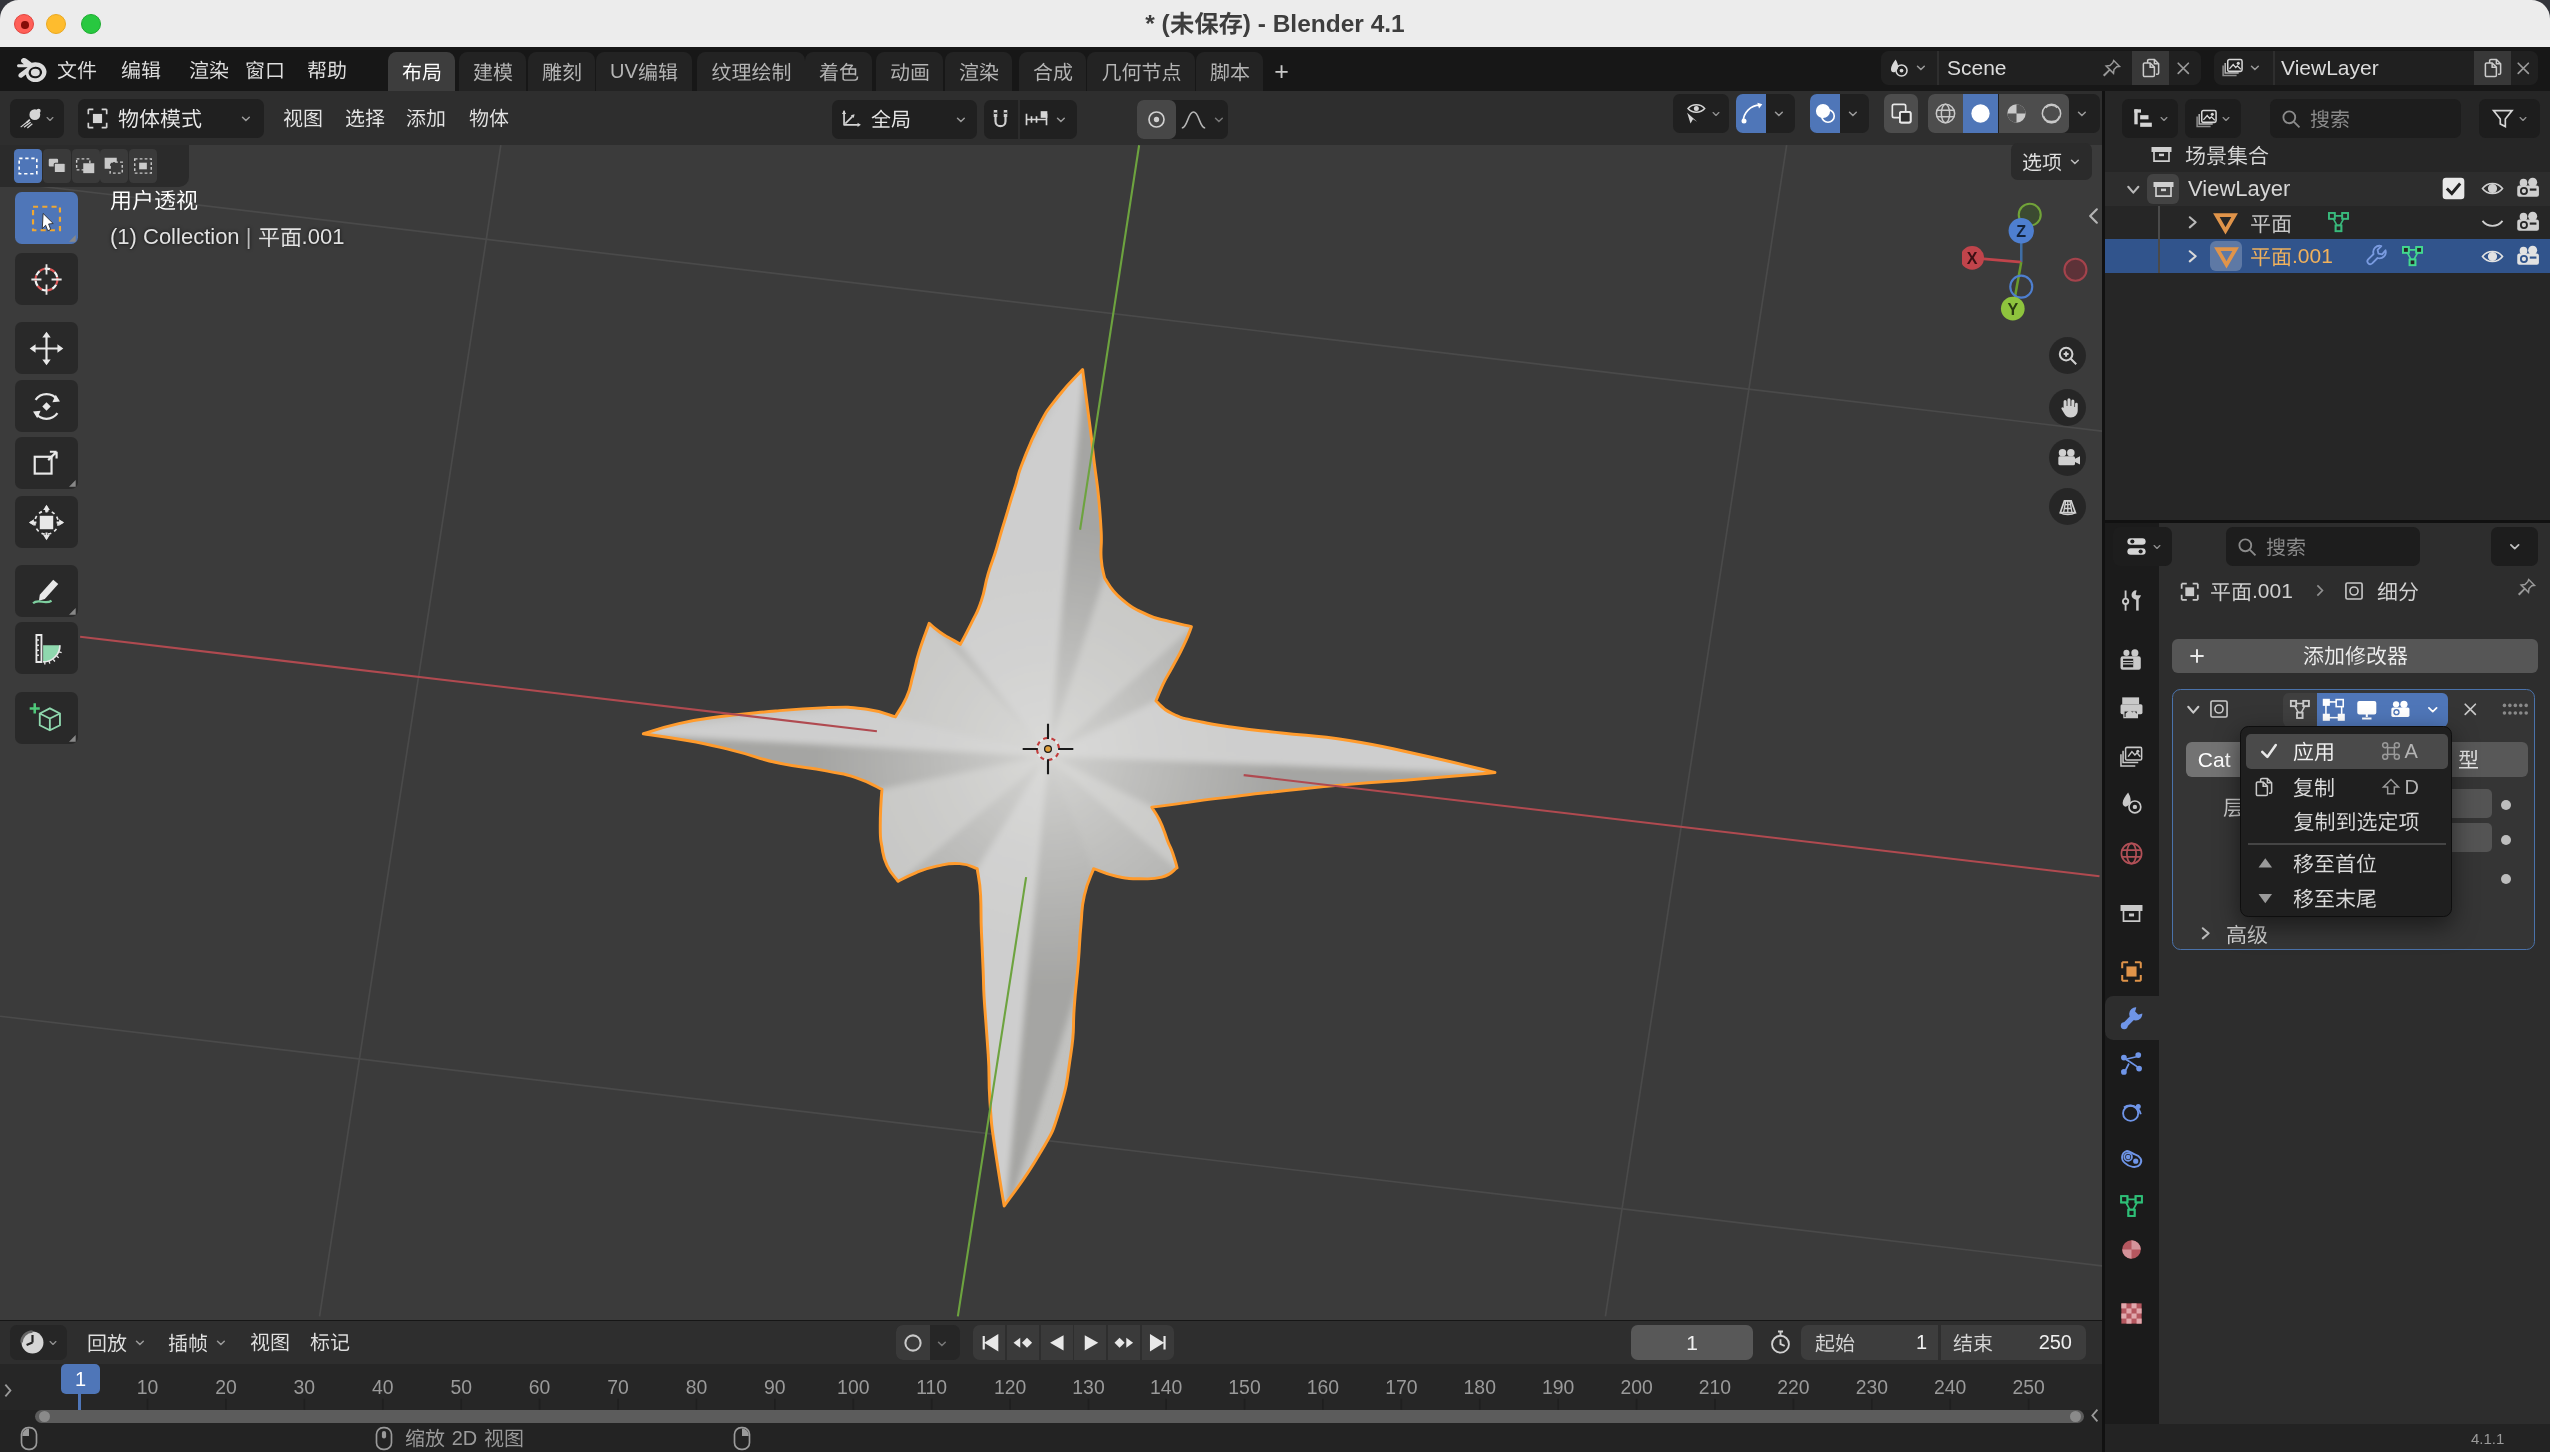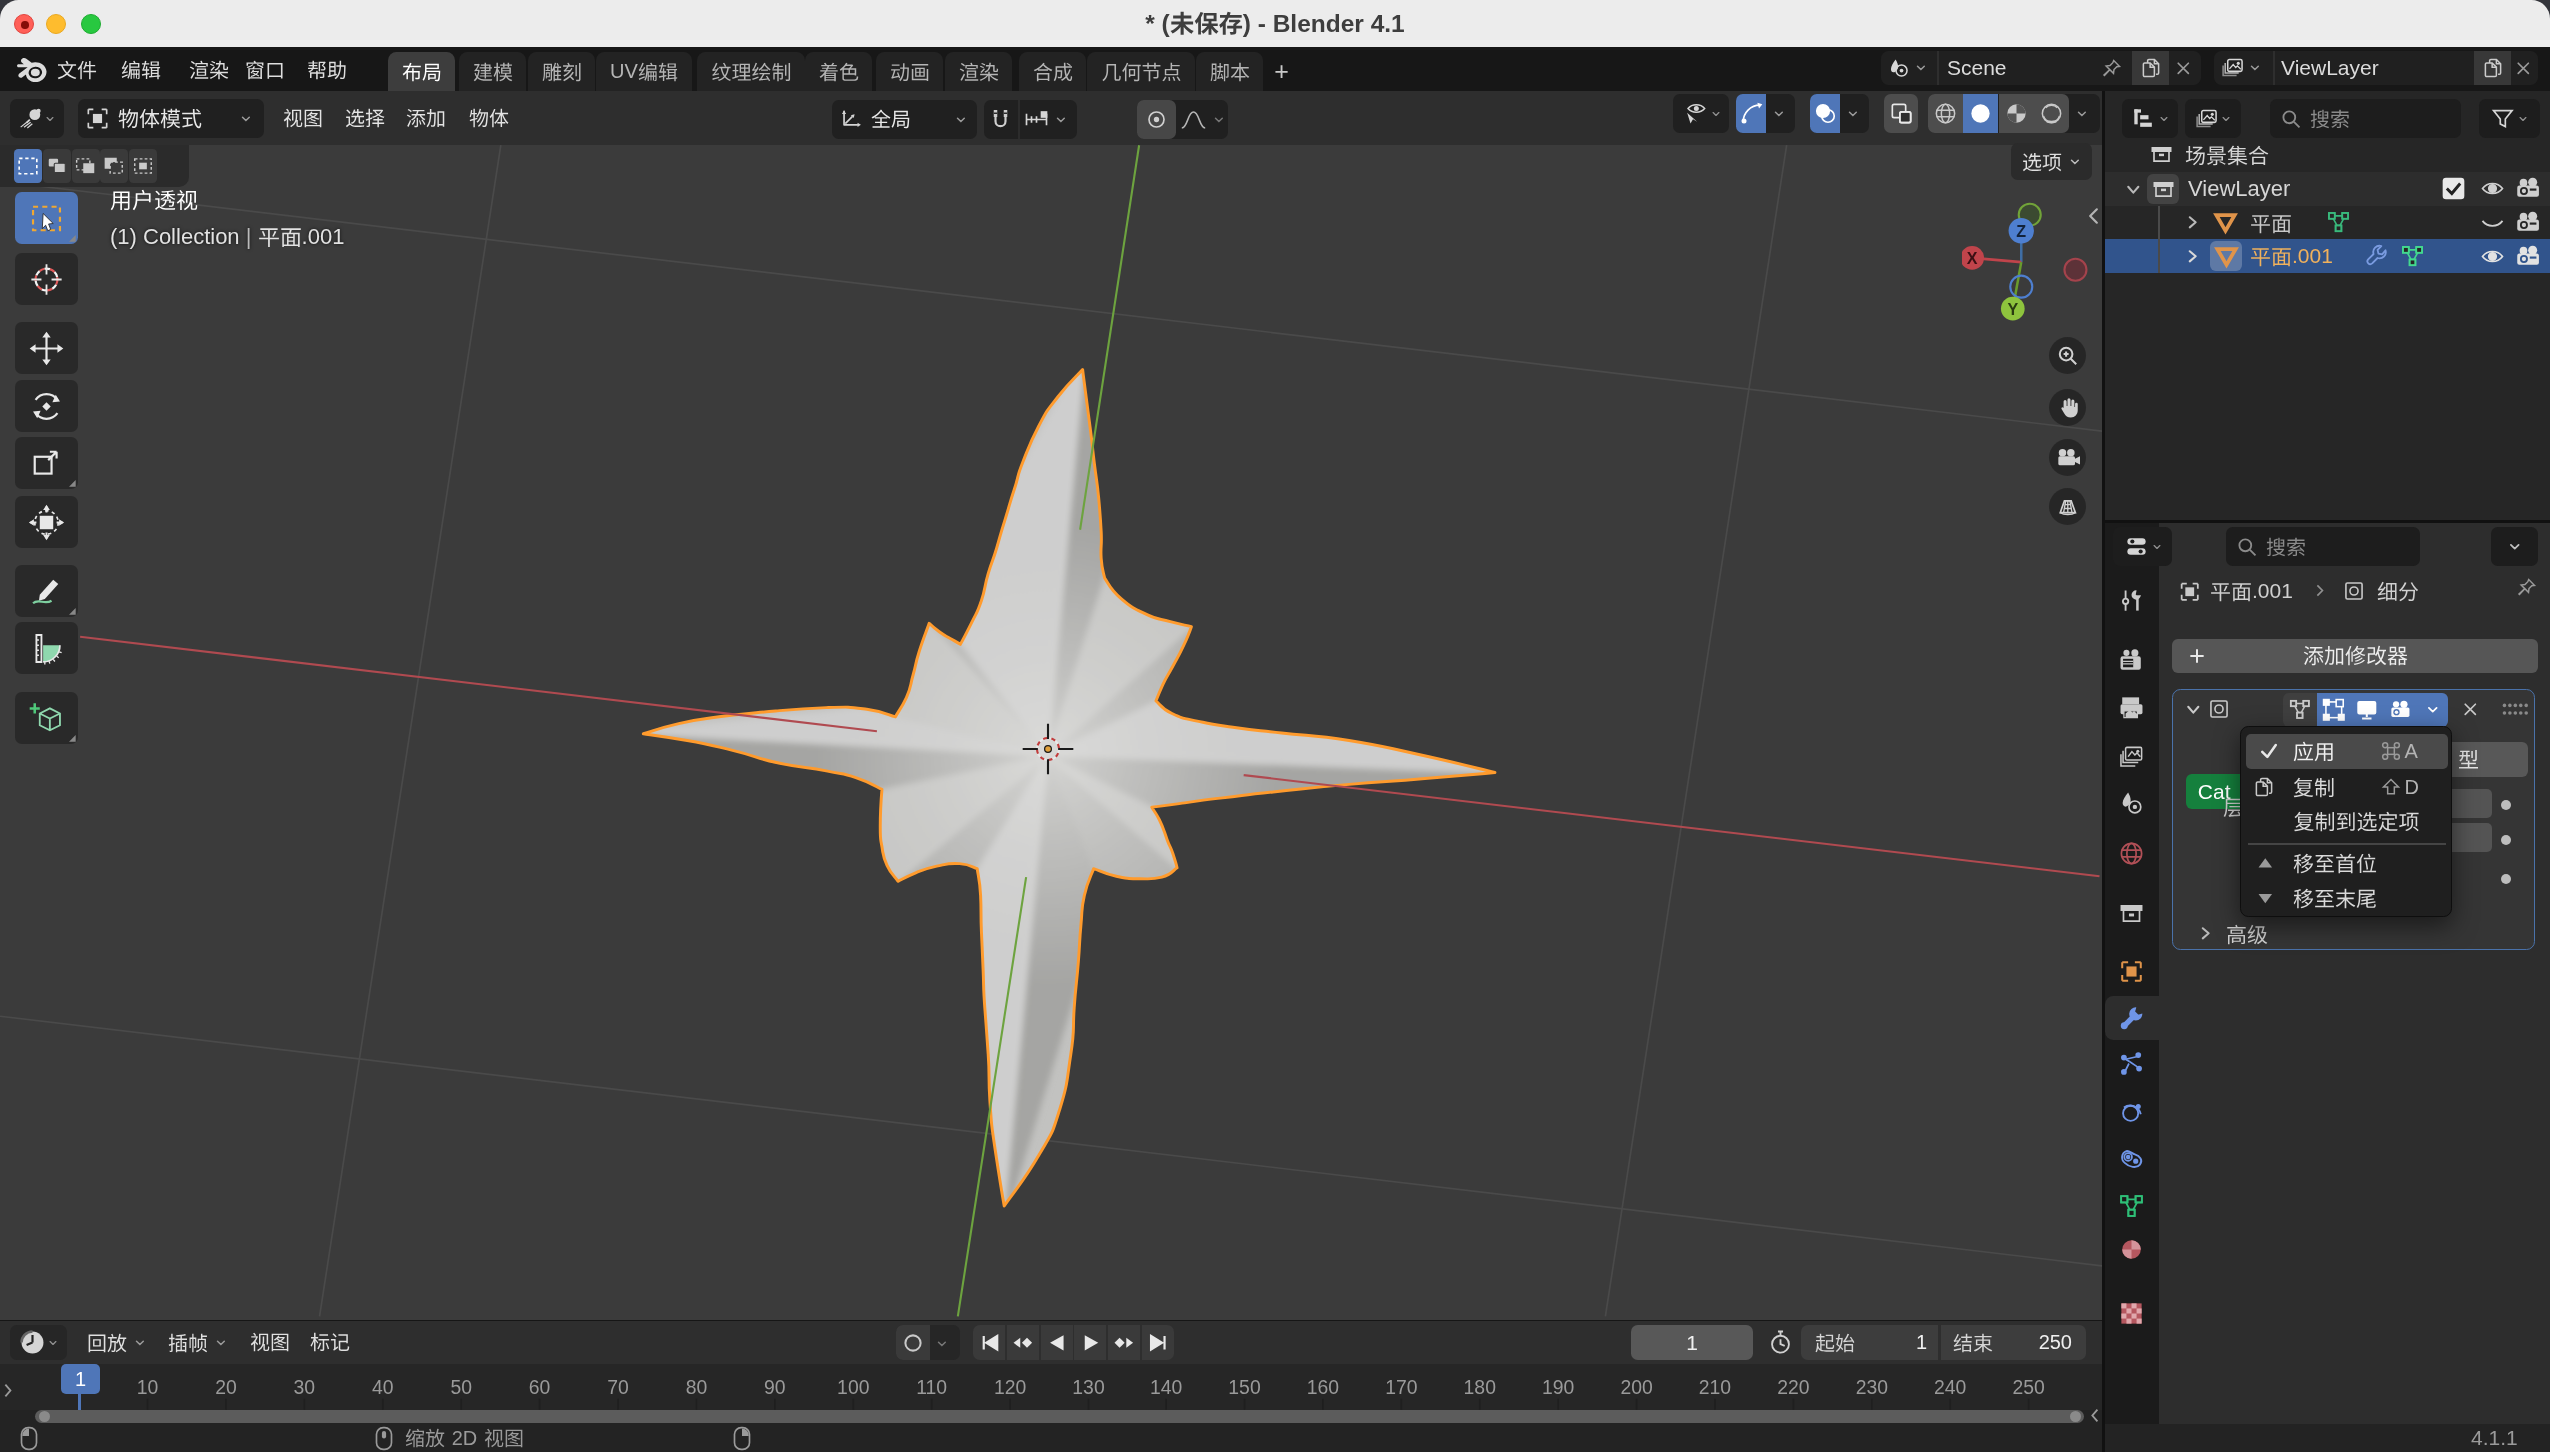--- a/index.html
+++ b/index.html
@@ -1099,21 +1099,21 @@
         <circle cx="16.8" cy="4" r="2.1"></circle>
         <circle cx="23.200000000000003" cy="4" r="2.1"></circle>
         <circle cx="29.6" cy="4" r="2.1"></circle>
         <circle cx="4.0" cy="13" r="2.1"></circle>
         <circle cx="10.4" cy="13" r="2.1"></circle>
         <circle cx="16.8" cy="13" r="2.1"></circle>
         <circle cx="23.200000000000003" cy="13" r="2.1"></circle>
         <circle cx="29.6" cy="13" r="2.1"></circle>
       </svg>
     </div>
-    <div class="a" style="left:2186px;top:742px;width:56px;height:35px;background:#15803d;border-radius:5.9px 0 0 5.9px;margin-top:32px;">
+    <div class="a" style="left:2186px;top:742px;width:56px;height:35px;background:#737373;border-radius:5.9px 0 0 5.9px;">
       <div class="a fx" style="left:11.8px;top:5.9px;height:23.6px;color:#fff;font-size:21px;">Cat</div>
     </div>
     <div class="a" style="left:2450px;top:742px;width:78px;height:35px;background:#585858;border-radius:0 5.9px 5.9px 0;">
       <div class="a fx" style="left:8.4px;top:6.7px;width:51px;height:22px;">
         <svg class="z" style="color:#e8e8e8" width="21" height="21" viewBox="0 -880 1000 1000" fill="currentColor">
           <path d="M635 -783L635 -448L704 -448L704 -783ZM822 -834L822 -387C822 -374 818 -370 802 -369C787 -368 737 -368 680 -370C691 -350 701 -321 705 -301C776 -301 825 -302 855 -314C885 -325 893 -344 893 -386L893 -834ZM388 -733L388 -595L264 -595L264 -601L264 -733ZM67 -595L67 -528L189 -528C178 -461 145 -393 59 -340C73 -330 98 -302 108 -288C210 -351 248 -441 259 -528L388 -528L388 -313L459 -313L459 -528L573 -528L573 -595L459 -595L459 -733L552 -733L552 -799L100 -799L100 -733L195 -733L195 -602L195 -595ZM467 -332L467 -221L151 -221L151 -152L467 -152L467 -25L47 -25L47 45L952 45L952 -25L544 -25L544 -152L848 -152L848 -221L544 -221L544 -332Z"></path>
         </svg>
       </div>
     </div>
     <div class="a fx" style="left:2223px;top:796px;width:34px;height:23.6px;">
@@ -1424,17 +1424,17 @@
           <path d="M450 -791L450 -259L523 -259L523 -725L832 -725L832 -259L907 -259L907 -791ZM154 -804C190 -765 229 -710 247 -673L308 -713C290 -748 250 -800 211 -838ZM637 -649L637 -454C637 -297 607 -106 354 25C369 37 393 65 402 81C552 2 631 -105 671 -214L671 -20C671 47 698 65 766 65L857 65C944 65 955 24 965 -133C946 -138 921 -148 902 -163C898 -19 893 8 858 8L777 8C749 8 741 0 741 -28L741 -276L690 -276C705 -337 709 -397 709 -452L709 -649ZM63 -668L63 -599L305 -599C247 -472 142 -347 39 -277C50 -263 68 -225 74 -204C113 -233 152 -269 190 -310L190 79L261 79L261 -352C296 -307 339 -250 359 -219L407 -279C388 -301 318 -381 280 -422C328 -490 369 -566 397 -644L357 -671L343 -668Z"></path>
           <path transform="translate(1000,0)" d="M375 -279C455 -262 557 -227 613 -199L644 -250C588 -276 487 -309 407 -325ZM275 -152C413 -135 586 -95 682 -61L715 -117C618 -149 445 -188 310 -203ZM84 -796L84 80L156 80L156 38L842 38L842 80L917 80L917 -796ZM156 -29L156 -728L842 -728L842 -29ZM414 -708C364 -626 278 -548 192 -497C208 -487 234 -464 245 -452C275 -472 306 -496 337 -523C367 -491 404 -461 444 -434C359 -394 263 -364 174 -346C187 -332 203 -303 210 -285C308 -308 413 -345 508 -396C591 -351 686 -317 781 -296C790 -314 809 -340 823 -353C735 -369 647 -396 569 -432C644 -481 707 -538 749 -606L706 -631L695 -628L436 -628C451 -647 465 -666 477 -686ZM378 -563L385 -570L644 -570C608 -531 560 -496 506 -465C455 -494 411 -527 378 -563Z"></path>
         </svg>
       </div>
       <div class="a" style="left:732px;top:1.7px;width:20px;height:25px;">
         <svg width="20" height="25" viewBox="0 0 24 30">
           <rect x="3" y="2" width="18" height="26" rx="8" fill="none" stroke="#9a9a9a" stroke-width="2"></rect>
           <path d="M20 12 h-8 V3 a8 8 0 0 1 8 8 Z" fill="#9a9a9a"></path>
         </svg>
       </div>
-      <div class="a fx" style="left:2471px;top:3.4px;width:59px;height:22px;color:#9a9a9a;font-size:21px;">4.1.1</div>
+      <div class="a fx" style="left:2471px;top:3.4px;width:59px;height:22px;color:#9a9a9a;font-size:15px;">4.1.1</div>
     </div>
     <div class="a" style="left:2102px;top:91px;width:2.5px;height:1361px;background:#111;"></div>
     <div class="a" style="left:2105px;top:520px;width:445px;height:2.5px;background:#111;"></div>
   </div>
 
 </body></html>

